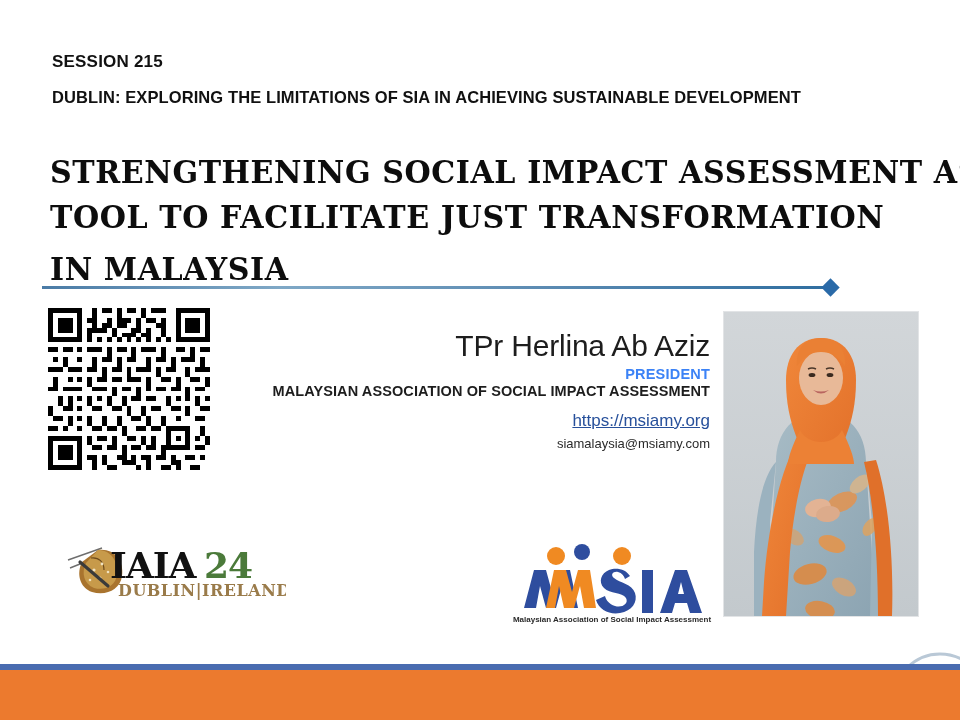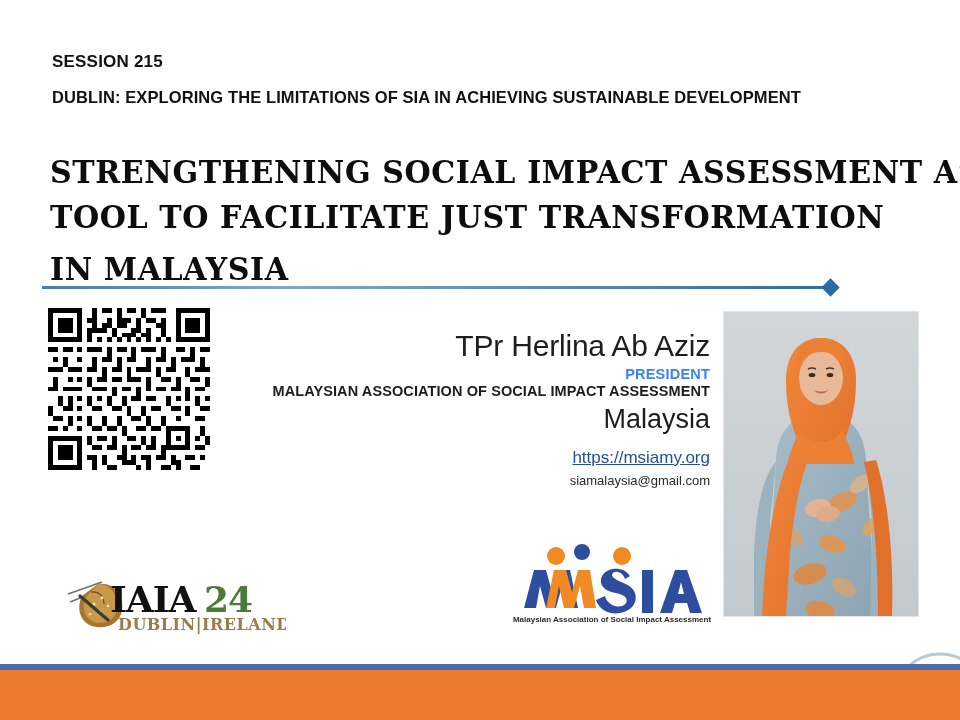--- a/index.html
+++ b/index.html
@@ -156,21 +156,21 @@
     overflow: hidden;
     background: #c9ced2;
     box-shadow: 0 0 0 1px #e2e4e6;
   }
   .portrait svg { display: block; }
 
   
   .logo-iaia {
     position: absolute;
     left: 58px;
-    top: 568px;
+    top: 534px;
     width: 228px;
     height: 72px;
   }
   .logo-msia {
     position: absolute;
     left: 512px;
     top: 542px;
     width: 200px;
     height: 82px;
   }
@@ -423,23 +423,22 @@
         <rect x="26" y="31" width="1" height="2"></rect>
           <rect x="29" y="32" width="2" height="1"></rect>
       </g>
     </svg>
   </div>
 
   <div class="speaker-block">
     <div class="speaker-name">TPr Herlina Ab Aziz</div>
     <div class="speaker-role">PRESIDENT</div>
     <div class="speaker-org">MALAYSIAN ASSOCIATION OF SOCIAL IMPACT ASSESSMENT</div>
-    <div class="speaker-country">Malaysia</div>
     <a class="speaker-url" href="#">https://msiamy.org</a>
-    <span class="speaker-email">siamalaysia@gmail.com</span>
+    <span class="speaker-email">siamalaysia@msiamy.com</span>
   </div>
 
   <div class="portrait">
     <svg width="194" height="304" viewBox="0 0 194 304" aria-hidden="true">
       <defs>
         <linearGradient id="bgGrad" x1="0" y1="0" x2="0" y2="1">
           <stop offset="0%" stop-color="#d2d6d9"></stop>
           <stop offset="100%" stop-color="#c3c9cd"></stop>
         </linearGradient>
         <linearGradient id="dressGrad" x1="0" y1="0" x2="1" y2="1">

